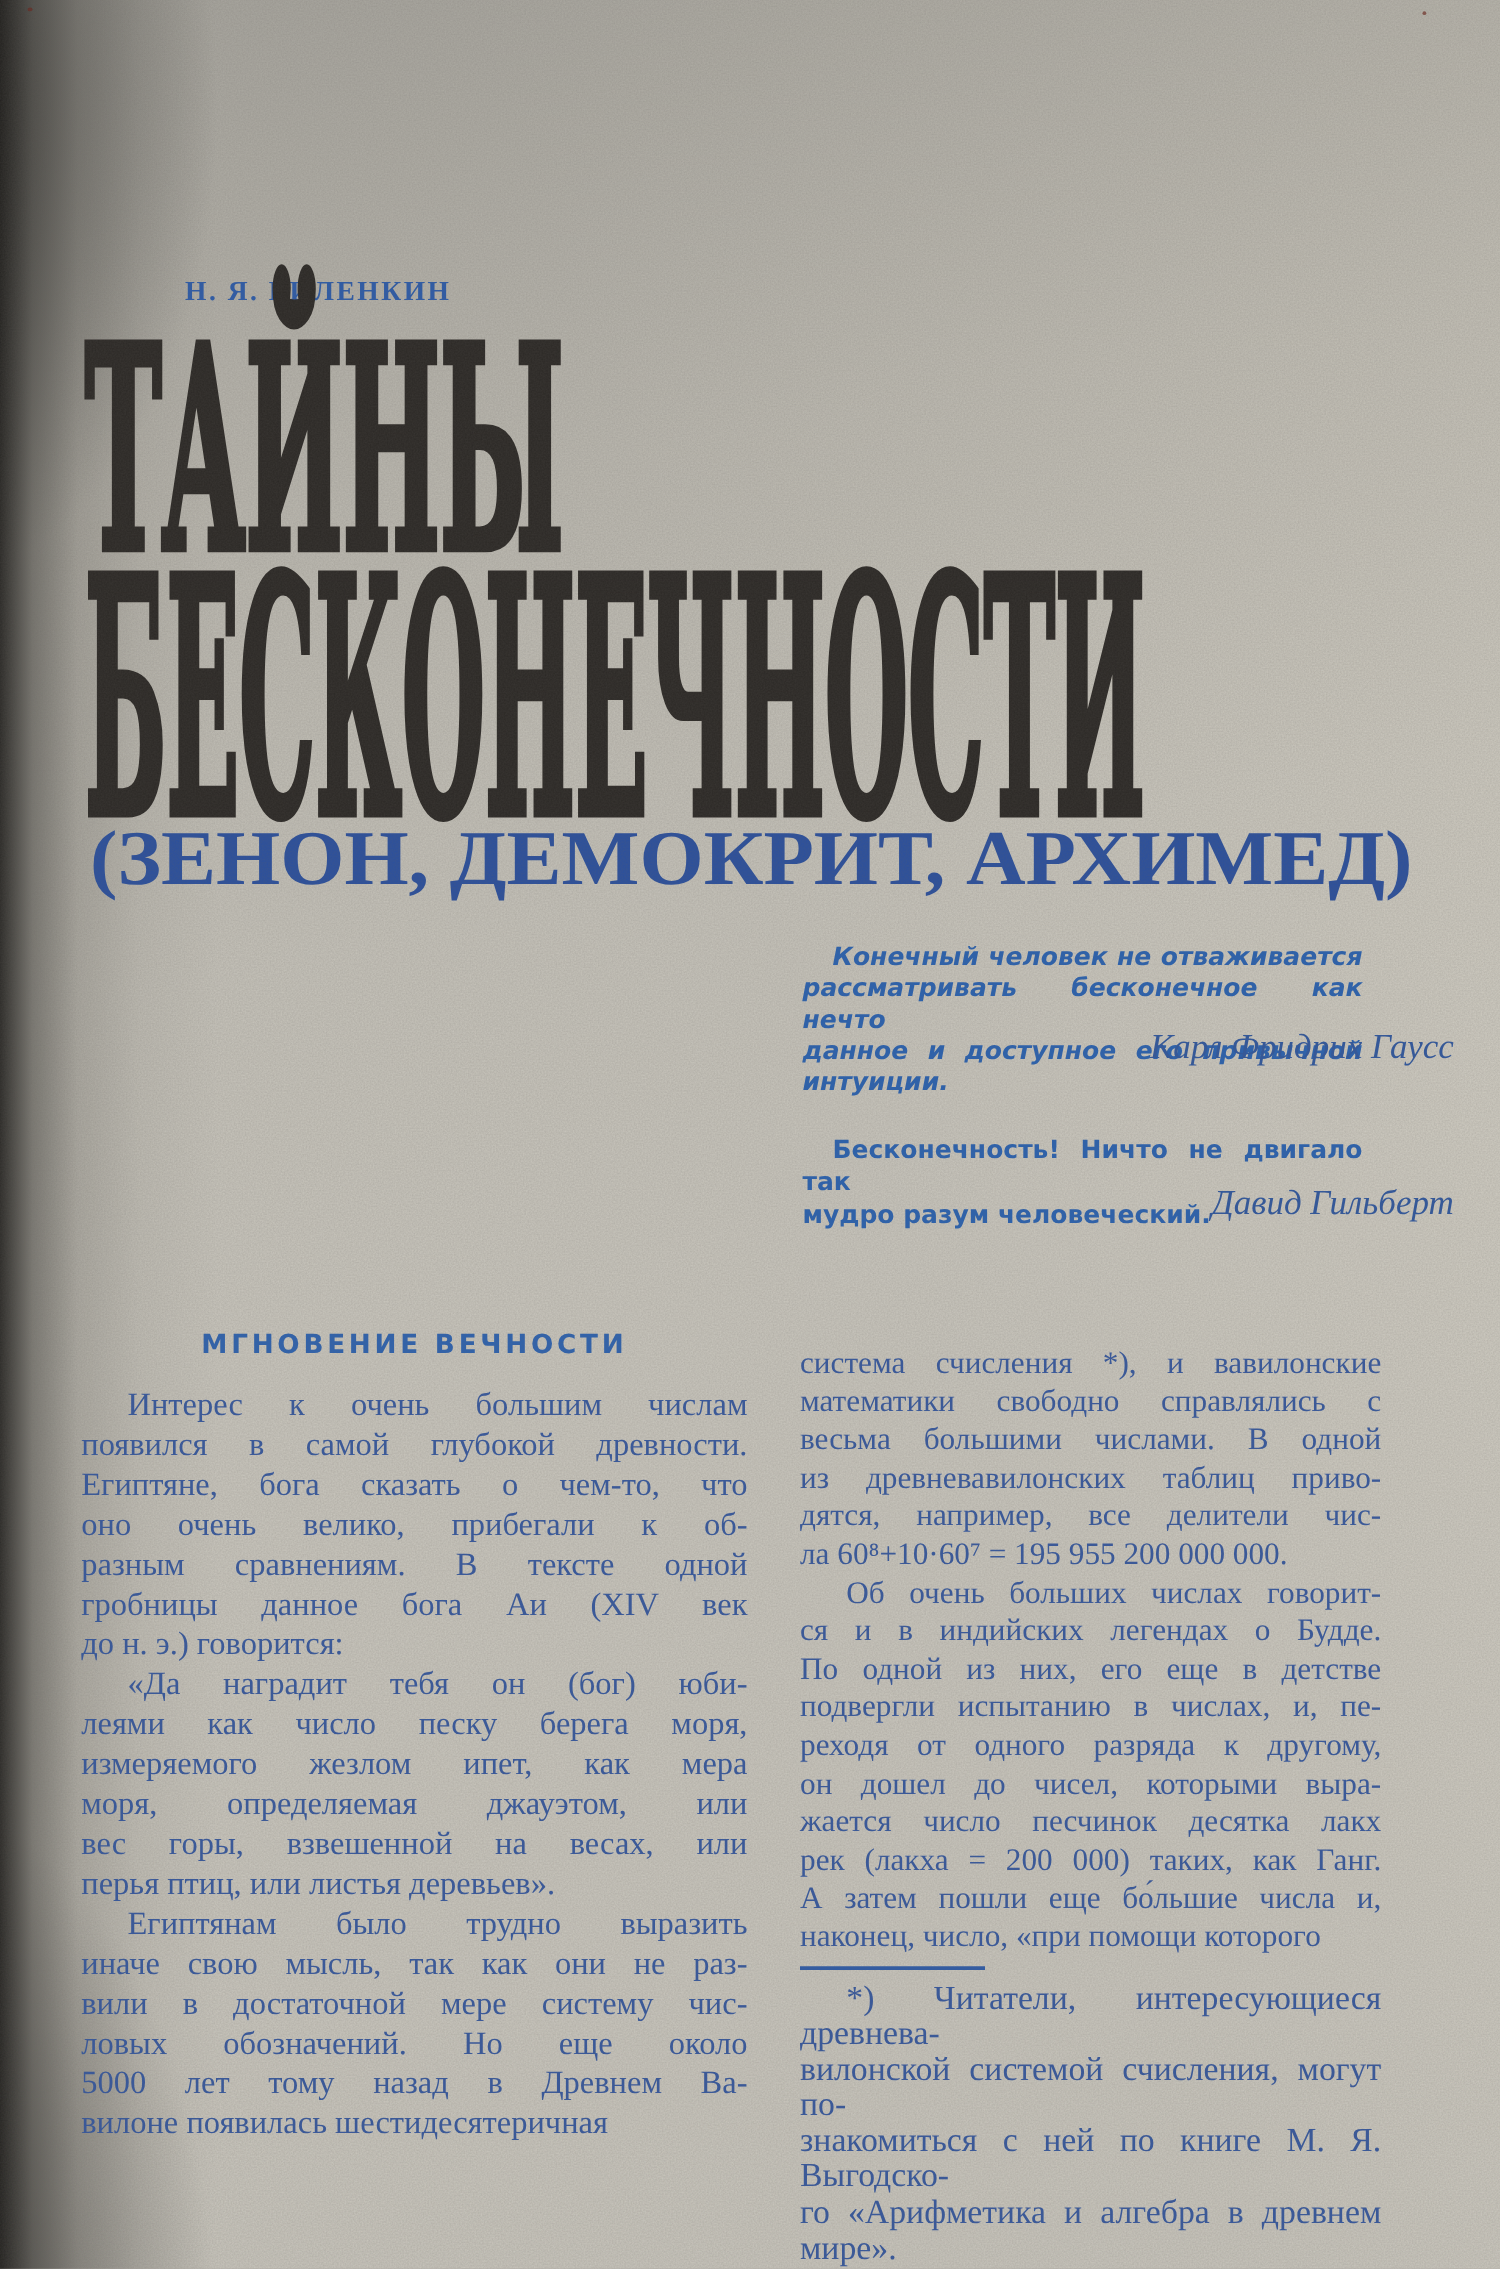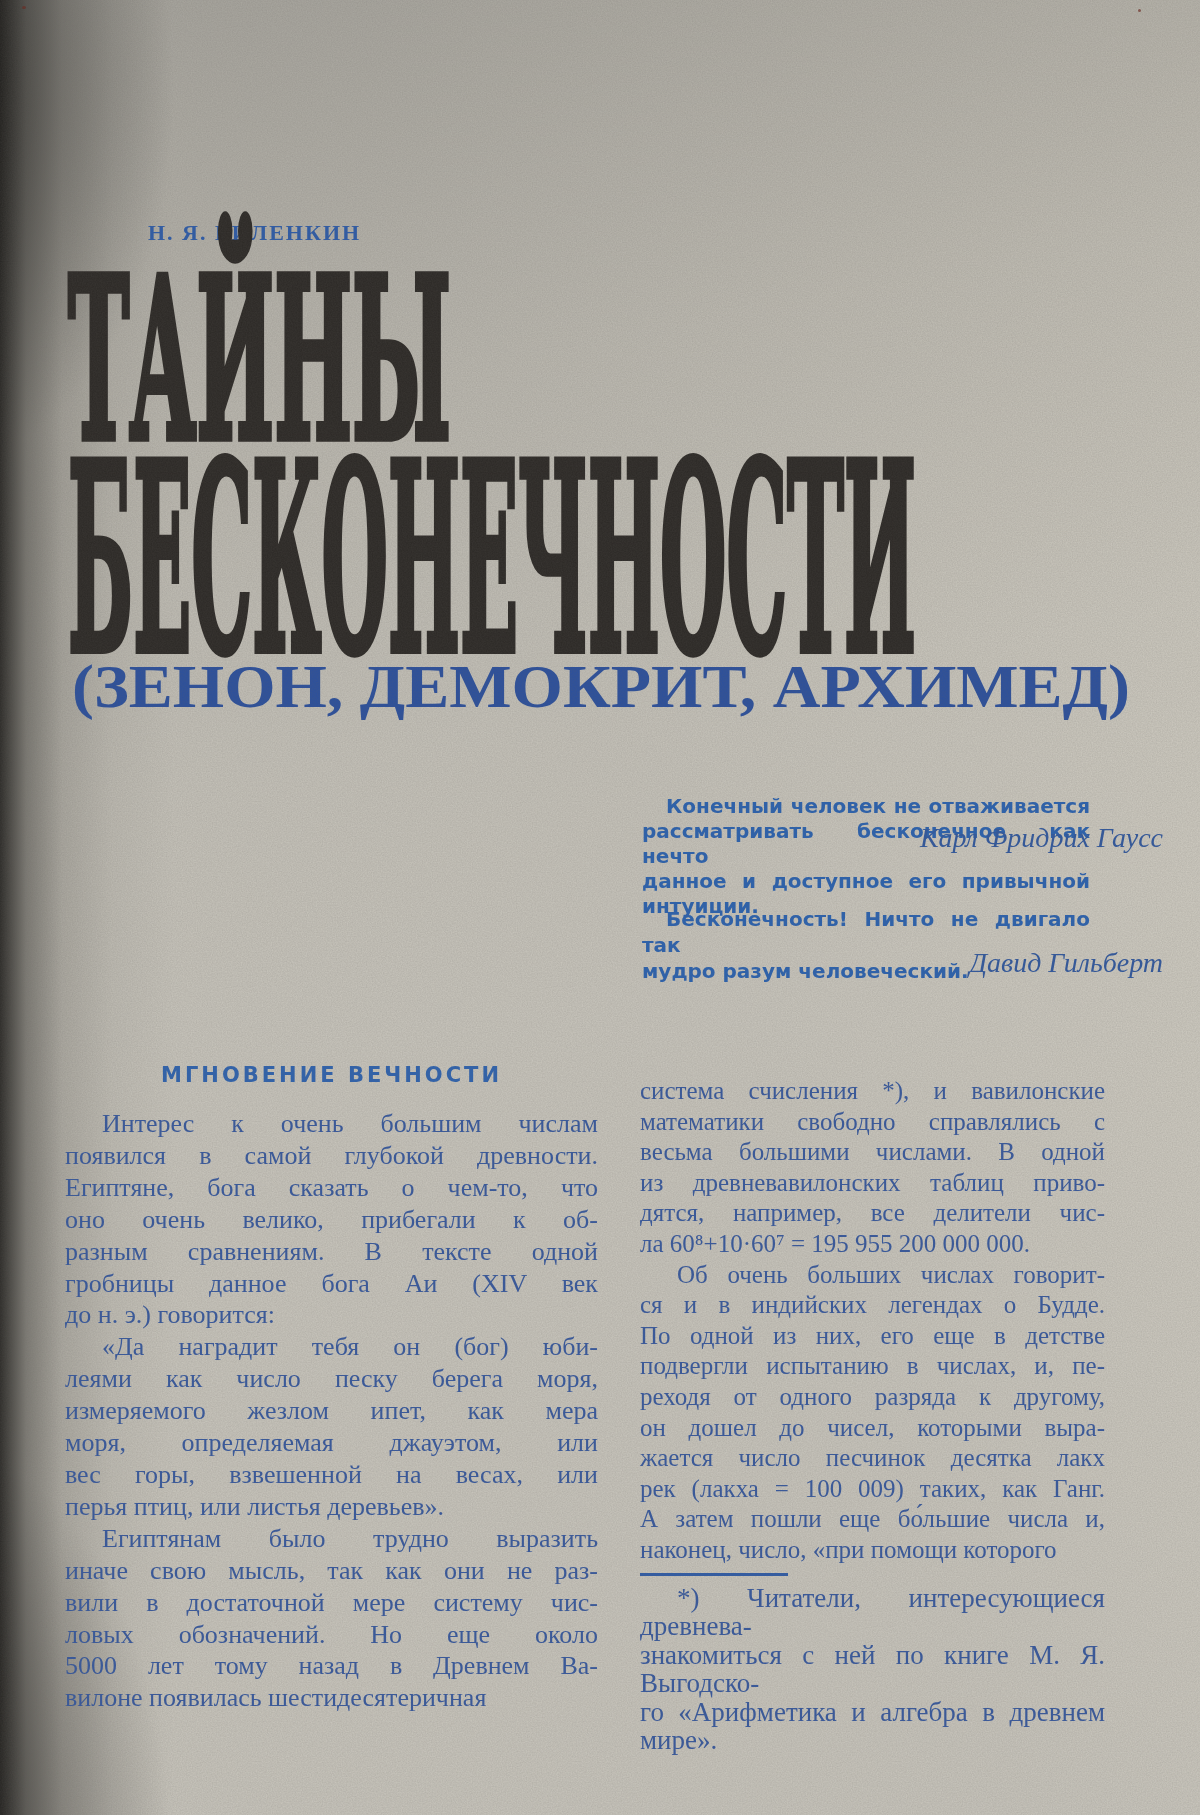--- a/index.html
+++ b/index.html
@@ -36,21 +36,21 @@
   .title-svg text.sub{
     font-family:"Liberation Serif", serif;font-weight:bold;
     fill:#2b509e;
   }
 
   .ep{
     position:absolute;left:642px;width:448px;z-index:2;
     font-family:"DejaVu Sans", sans-serif;font-weight:bold;font-size:20px;
     line-height:25px;color:#2a62b1;
   }
-  .ep1{top:794px;}
+  .ep1{top:753px;font-style:italic;}
   .ep2{top:906px;line-height:26px;}
   .ep .line{text-align:justify;text-align-last:justify;}
   .ep .line:last-child{text-align-last:left;}
   .ep .line:first-child{text-indent:24px;}
   .attr{
     position:absolute;left:642px;width:521px;z-index:2;text-align:right;
     font-family:"Liberation Serif", serif;font-style:italic;font-size:28px;
     color:#30589f;
   }
   .attr1{top:822px;}
@@ -142,28 +142,29 @@
         <div class="line">ла 60⁸+10·60⁷ = 195 955 200 000 000.</div>
       </div>
     <div class="para indent">
         <div class="line">Об очень больших числах говорит-</div>
         <div class="line">ся и в индийских легендах о Будде.</div>
         <div class="line">По одной из них, его еще в детстве</div>
         <div class="line">подвергли испытанию в числах, и, пе-</div>
         <div class="line">реходя от одного разряда к другому,</div>
         <div class="line">он дошел до чисел, которыми выра-</div>
         <div class="line">жается число песчинок десятка лакх</div>
-        <div class="line">рек (лакха = 100 009) таких, как Ганг.</div>
+        <div class="line">рек (лакха = 200 000) таких, как Ганг.</div>
         <div class="line">А затем пошли еще бо́льшие числа и,</div>
         <div class="line">наконец, число, «при помощи которого</div>
       </div>
     <div class="footnote">
       <div class="fn-rule"></div>
       <div class="para fn">
           <div class="line">*) Читатели, интересующиеся древнева-</div>
+          <div class="line">вилонской системой счисления, могут по-</div>
           <div class="line">знакомиться с ней по книге М. Я. Выгодско-</div>
           <div class="line">го «Арифметика и алгебра в древнем мире».</div>
         </div>
     </div>
   </div>
 
   <svg class="grain" width="1200" height="1815">
     <filter id="grainF">
       <feTurbulence type="fractalNoise" baseFrequency="0.8" numOctaves="2" seed="7"></feTurbulence>
       <feColorMatrix type="matrix" values="0 0 0 0 0.13  0 0 0 0 0.12  0 0 0 0 0.11  0 0 0 0.45 0"></feColorMatrix>

